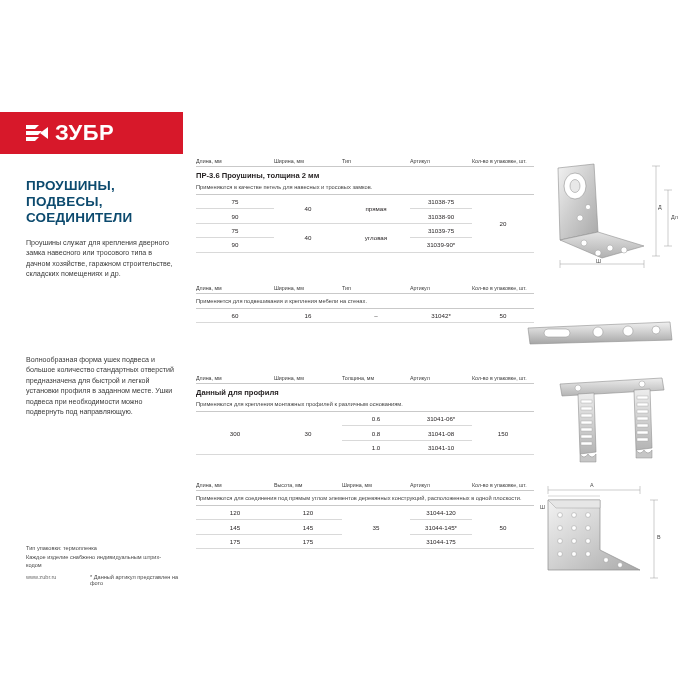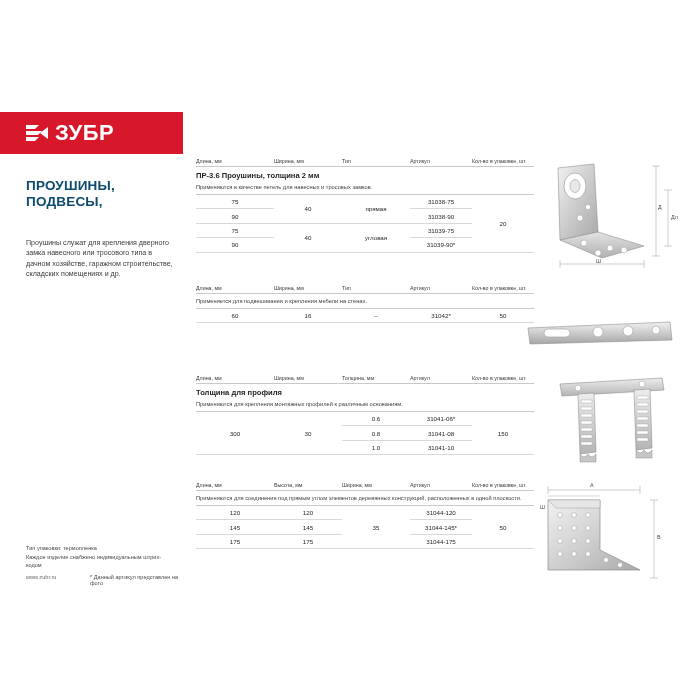--- a/index.html
+++ b/index.html
@@ -199,23 +199,25 @@
           <polygon points="0,14 13,14 9,18 0,18" fill="#ffffff"></polygon>
           <polygon points="14,10 22,4 22,16" fill="#ffffff"></polygon>
         </svg>
       </span>
       <span class="logo-text">ЗУБР</span>
     </div>
 
     <div class="left-title">
       <div>ПРОУШИНЫ,</div>
       <div>ПОДВЕСЫ,</div>
+      <div>СОЕДИНИТЕЛИ</div>
     </div>
 
     <div class="left-para p1">Проушины служат для крепления дверного замка навесного или тросового типа в дачном хозяйстве, гаражном строительстве, складских помещениях и др.</div>
+    <div class="left-para p3">Волнообразная форма ушек подвеса и большое количество стандартных отверстий предназначена для быстрой и легкой установки профиля в заданном месте. Ушки подвеса при необходимости можно подвернуть под направляющую.</div>
 
     <div class="left-foot lf1">Тип упаковки: термопленка</div>
     <div class="left-foot lf2">Каждое изделие снабжено индивидуальным штрих-кодом</div>
     <div class="lf-site">www.zubr.ru</div>
     <div class="lf-note">* Данный артикул представлен на фото</div>
   </div>
 
   <div class="block blk1">
     <div class="colhead">
       <div style="width:78px">Длина, мм</div>
@@ -290,21 +292,21 @@
   </div>
 
   <div class="block blk3">
     <div class="colhead">
       <div style="width:78px">Длина, мм</div>
       <div style="width:68px">Ширина, мм</div>
       <div style="width:68px">Толщина, мм</div>
       <div style="width:62px">Артикул</div>
       <div style="width:62px">Кол-во в упаковке, шт.</div>
     </div>
-    <div class="blk-title">Толщина для профиля</div>
+    <div class="blk-title">Данный для профиля</div>
     <div class="blk-sub">Применяются для крепления монтажных профилей к различным основаниям.</div>
     <table class="spec">
       <colgroup>
           <col style="width:78px">
           <col style="width:68px">
           <col style="width:68px">
           <col style="width:62px">
           <col style="width:62px">
         </colgroup>
       <tbody>

